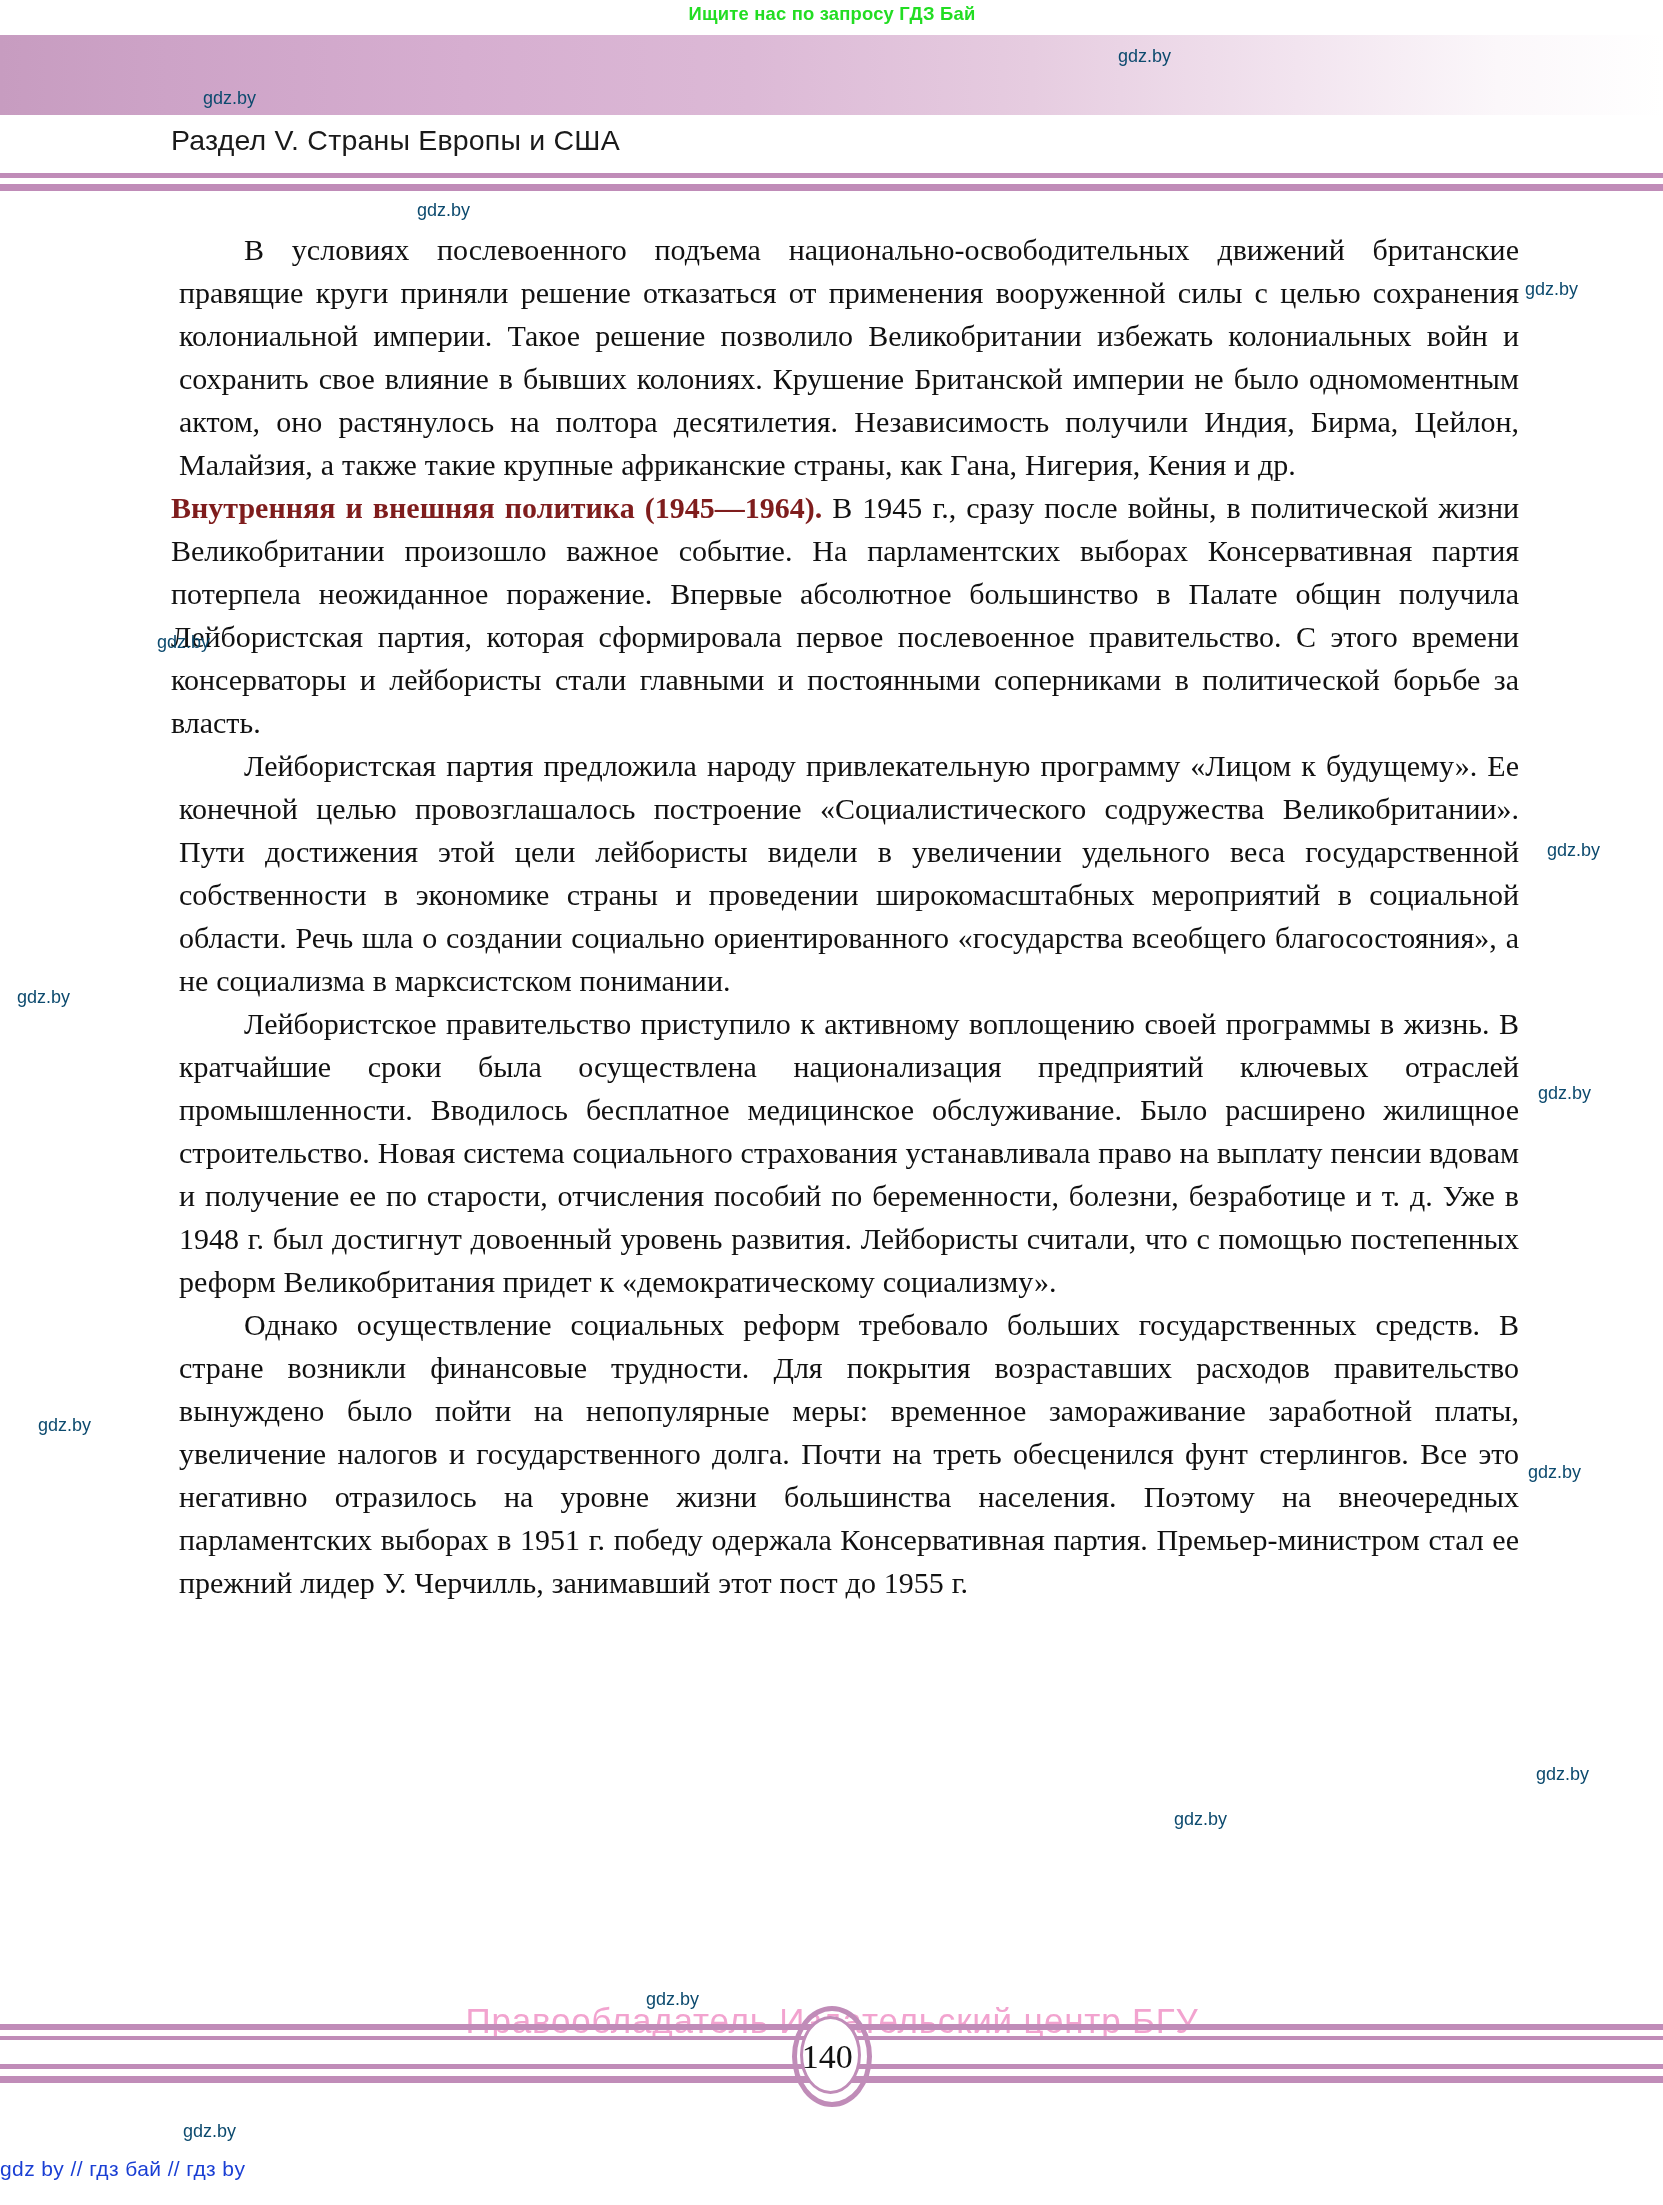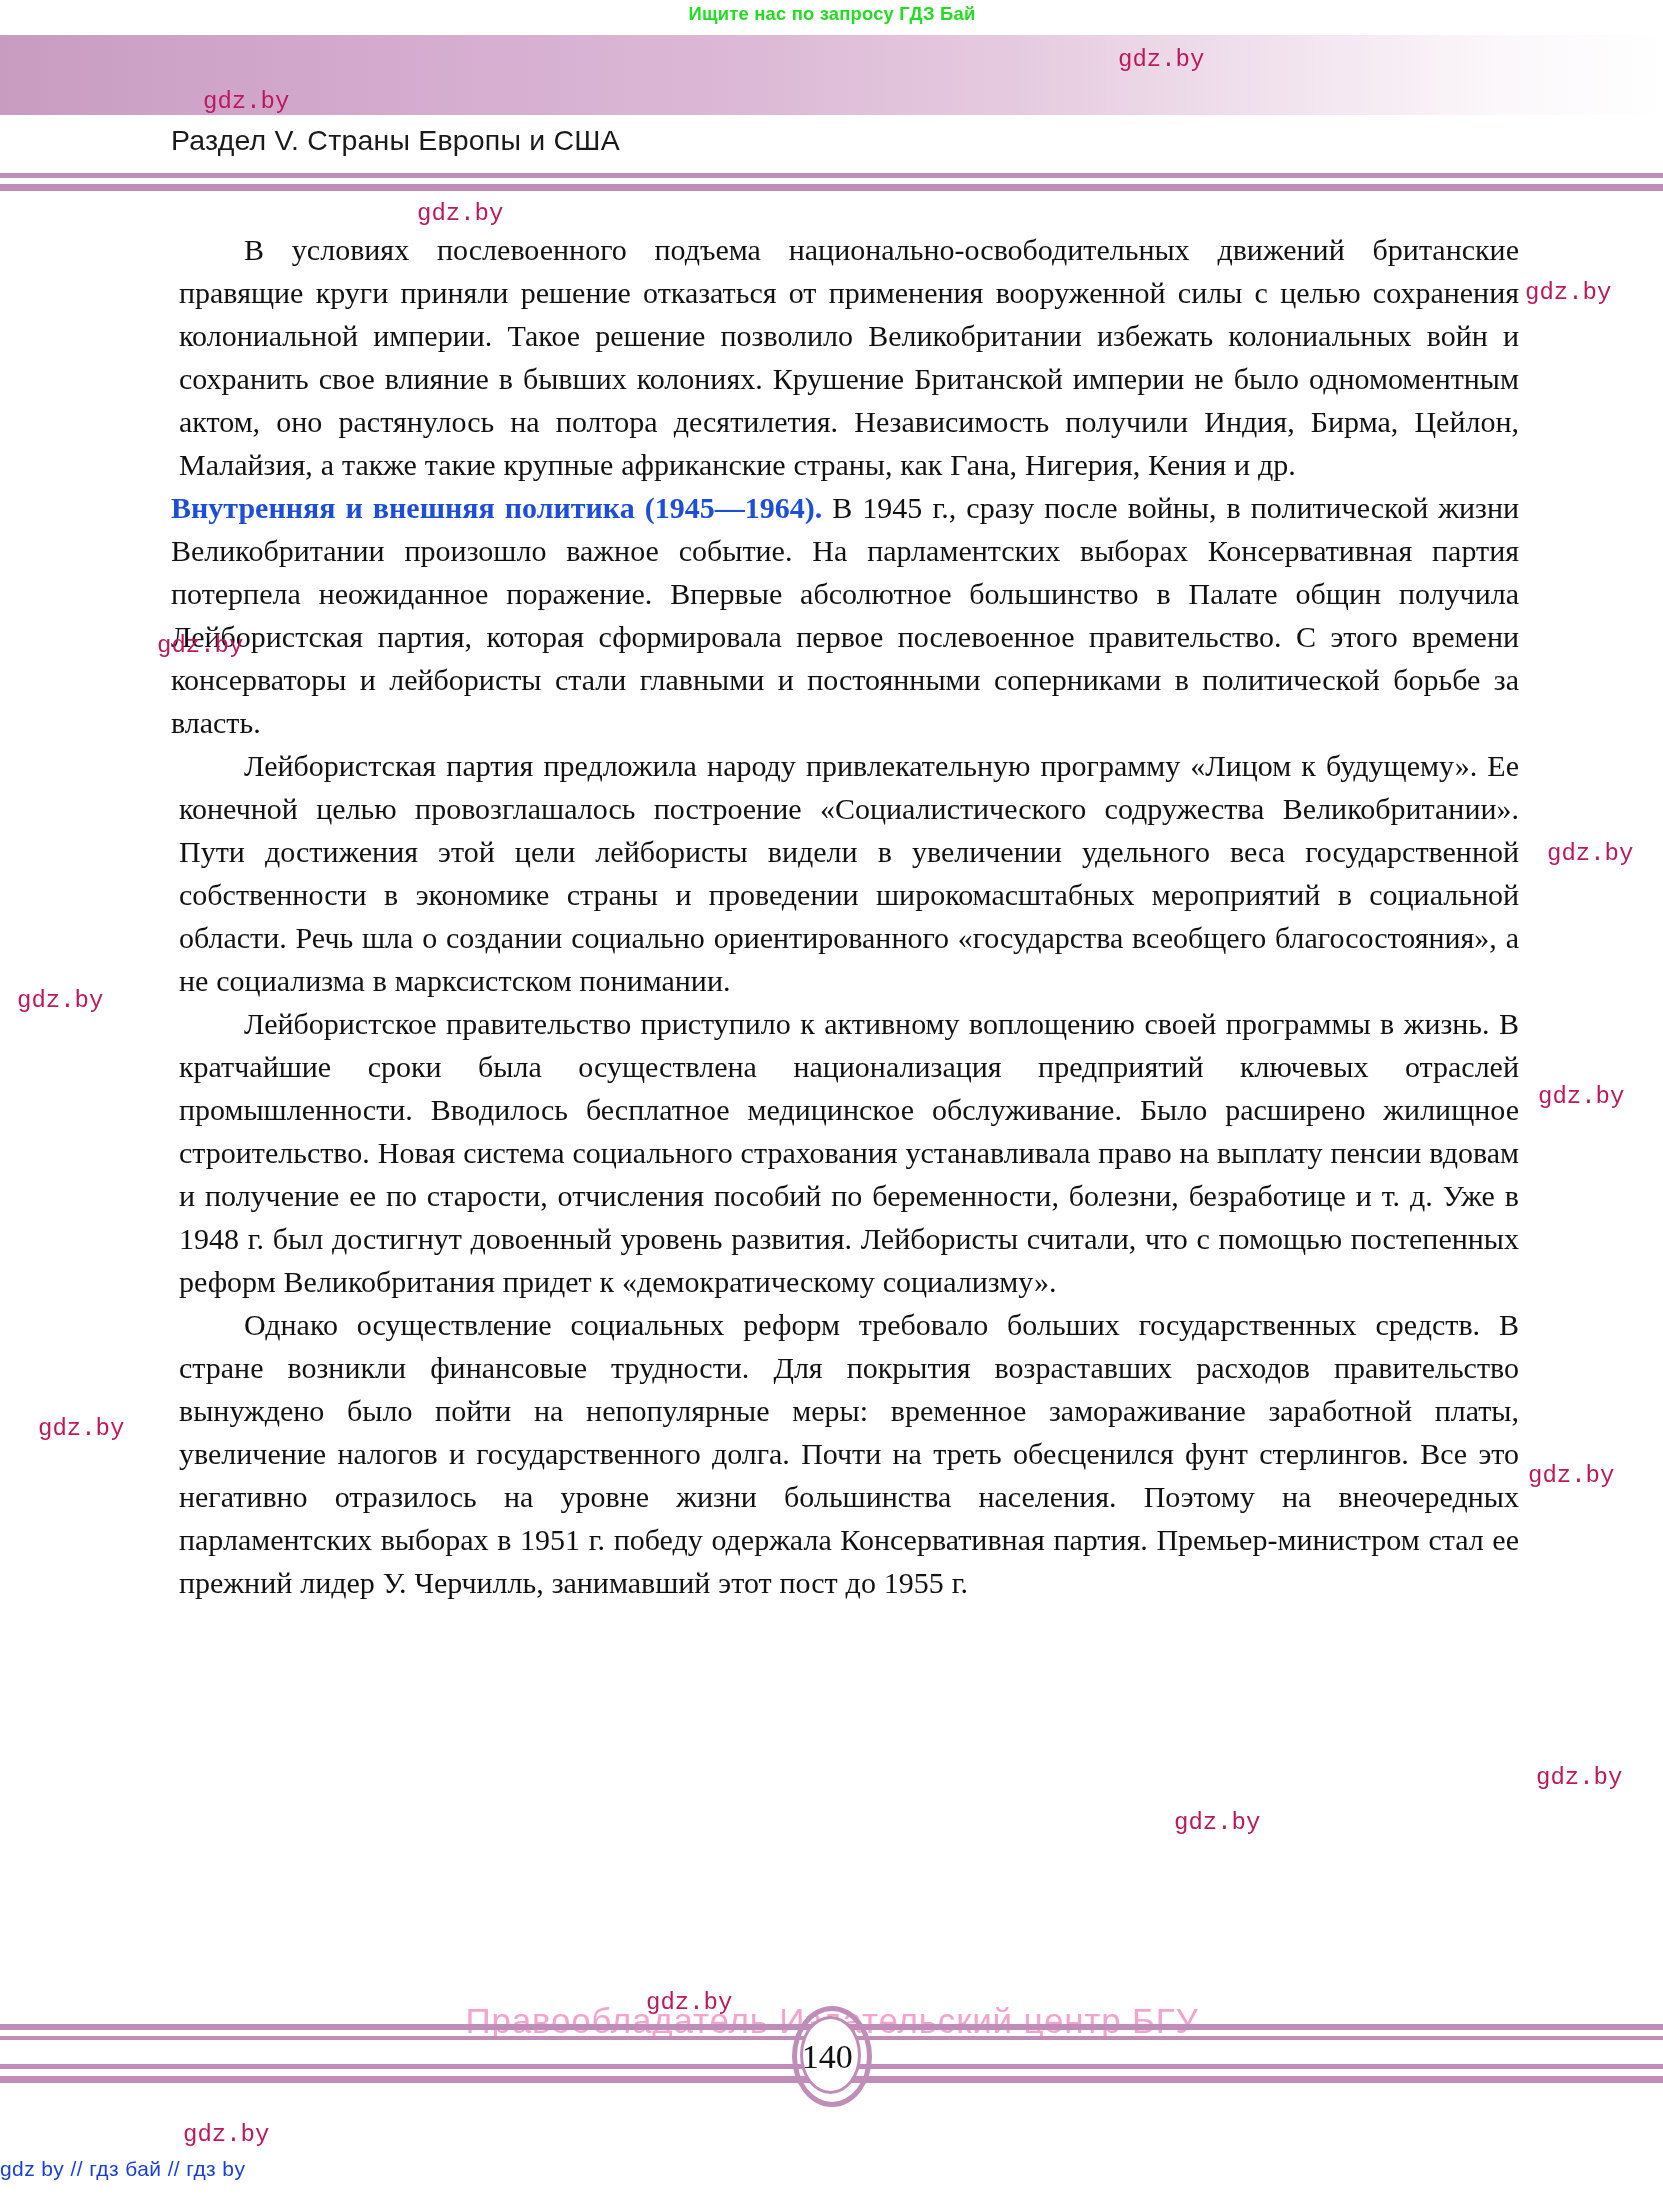--- a/index.html
+++ b/index.html
@@ -90,21 +90,21 @@
     text-align-last: left;
     color: #111111;
     font-family: "Liberation Serif", "DejaVu Serif", serif;
     word-spacing: 0.4px;
   }
   .body-col p.indent {
     text-indent: 65px;
     margin-left: 8px;
   }
   .section-lead {
-    color: #1d4ed8;
+    color: #7f1d1d;
     font-weight: 700;
   }
 
   
   .page-number-badge {
     position: absolute;
     top: 2006px;
     left: 792px;
     width: 82px;
     height: 102px;
@@ -163,23 +163,23 @@
     text-align: left;
     font-family: "Liberation Sans", sans-serif;
     font-size: 21px;
     color: #1a3fd4;
     letter-spacing: 0.4px;
   }
 
   
   .wm {
     position: absolute;
-    font-family: Liberation Mono, monospace;
-    font-size: 24px;
-    color: #be185d;
+    font-family: Liberation Sans, sans-serif;
+    font-size: 18px;
+    color: #0c4a6e;
     white-space: nowrap;
   }
 </style>
 </head>
 <body>
 
 <div class="promo-line">Ищите нас по запросу ГДЗ Бай</div>
 
 <div class="header-band"></div>
 

